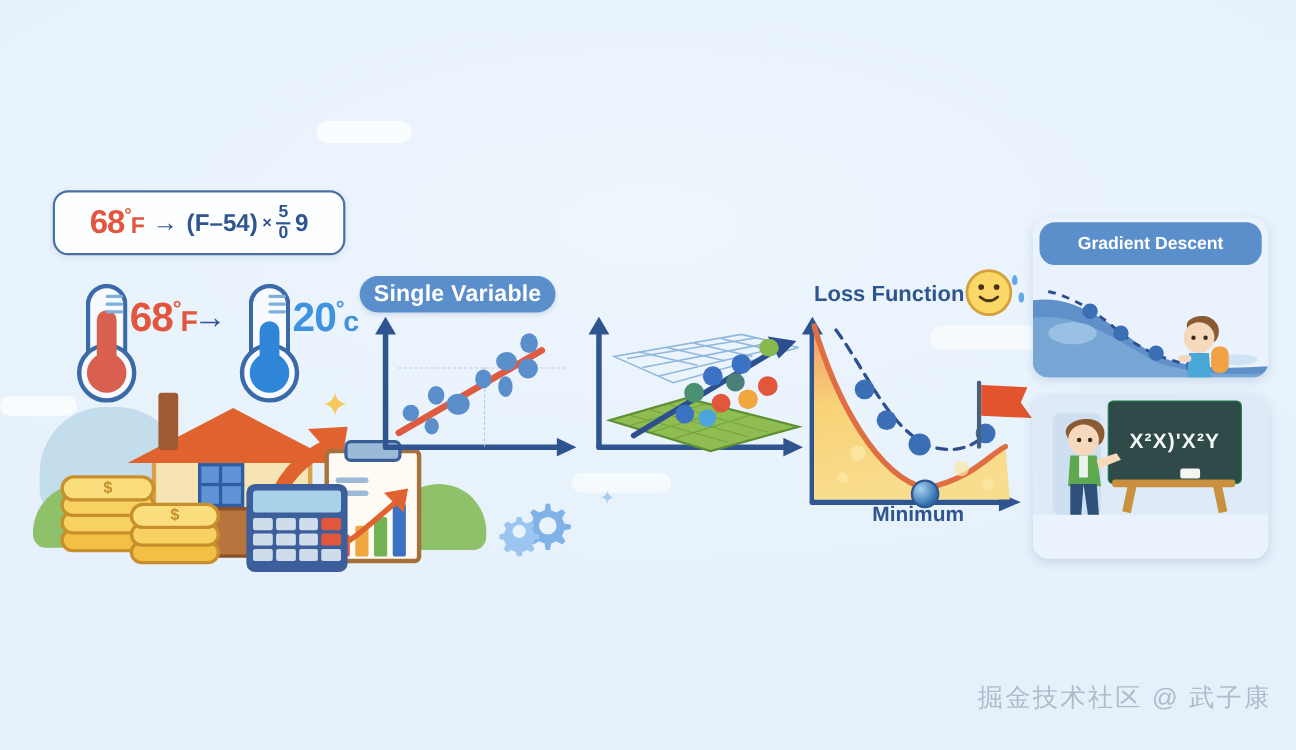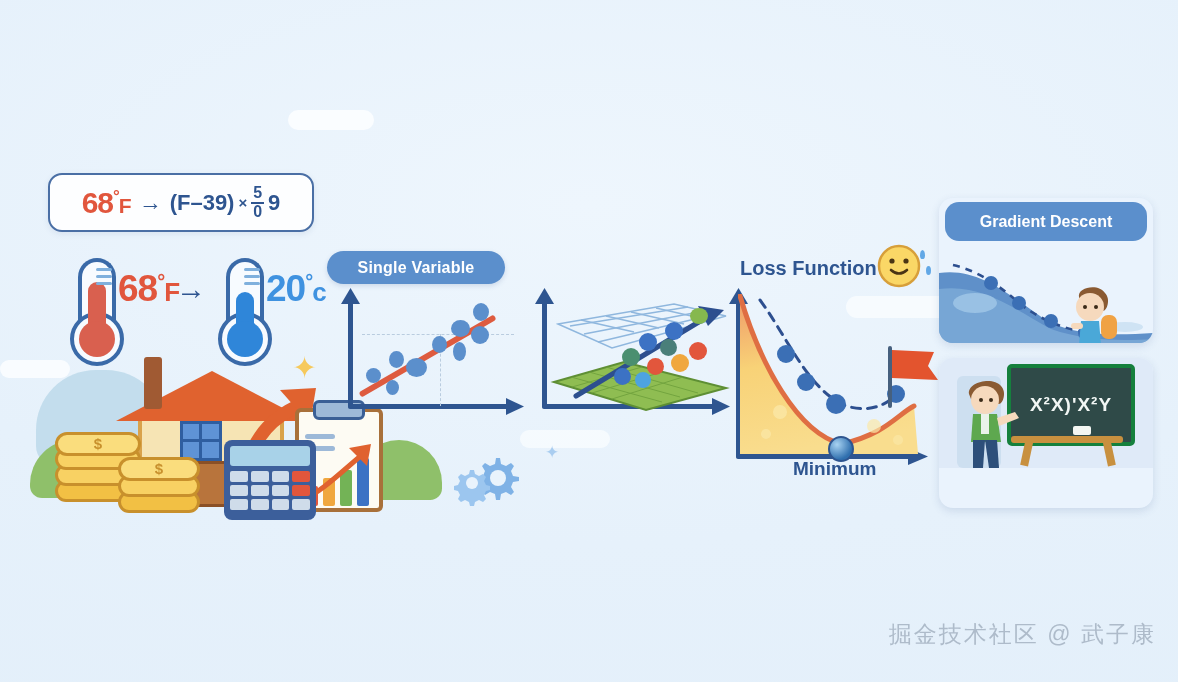--- a/index.html
+++ b/index.html
@@ -48,21 +48,21 @@
   .temp-label .deg{font-size:20px;vertical-align:super;}
   .temp-label .unit{font-size:26px;}
   .t-red{color:#e1563d;}
   .t-blue{color:#3f92e0;}
   .big-arrow{position:absolute;color:#2e5590;font-size:30px;font-weight:bold;}
 
   
   .pill{
     position:absolute;background:#5b8fcc;color:#ffffff;border-radius:20px;
     display:flex;align-items:center;justify-content:center;
-    font-size:16px;font-weight:600;letter-spacing:.2px;
+    font-size:21px;font-weight:600;letter-spacing:.2px;
     box-shadow:0 2px 5px rgba(60,95,150,.18);
   }
 
   
   .axis{position:absolute;background:#2e5590;border-radius:2px;}
 
   
   .dot{position:absolute;border-radius:50%;background:#5b8fcc;}
   .regline{position:absolute;height:6px;background:#de5b3f;border-radius:3px;transform-origin:left center;}
   .gridline{position:absolute;border-top:1.5px dashed #b9ccdf;}
@@ -77,21 +77,21 @@
     position:absolute;width:214px;border-radius:14px;overflow:hidden;
     background:#eaf3fd;box-shadow:0 3px 9px rgba(60,95,150,.16);
   }
   .card-head{
     height:39px;background:#5b8fcc;color:#fff;display:flex;align-items:center;justify-content:center;
     font-size:16px;font-weight:600;border-radius:14px;margin:4px 6px 0 6px;
   }
   .card-body{position:relative;height:100%;}
 
   
-  .board{position:absolute;background:#2f4a48;border:4px solid #15803d;border-radius:5px;
+  .board{position:absolute;background:#2f4a48;border:1px solid #15803d;border-radius:5px;
     display:flex;align-items:center;justify-content:center;color:#f2f7f5;font-size:19px;font-weight:bold;
     letter-spacing:1px;}
 
   
   .wm1{position:absolute;right:22px;bottom:32px;font-size:23px;color:#9aa8b8;opacity:.72;letter-spacing:2px;}
   .wm2{position:absolute;right:14px;bottom:6px;font-size:19px;color:#b9c4d0;opacity:.62;letter-spacing:1px;}
 
   .gear{position:absolute;color:#76aee4;}
   .sparkle{position:absolute;color:#f6c95c;}
 </style>
@@ -105,21 +105,21 @@
   <div class="cloud" style="left:846px;top:296px;width:120px;height:22px;opacity:.75;"></div>
   <div class="cloud" style="left:0px;top:360px;width:70px;height:18px;opacity:.9;"></div>
   <div class="cloud" style="left:520px;top:430px;width:90px;height:18px;opacity:.7;"></div>
 
   <div class="formula-box">
     <span class="f-temp">
       <span>68</span><span class="deg">°</span><span class="unit">F</span>
     </span>
     <span class="f-arrow">→</span>
     <span class="f-expr">
-      <span>(F–39)</span>
+      <span>(F–54)</span>
       <span style="font-size:15px;">×</span>
       <span class="frac">
         <span class="num">5</span>
         <span>0</span>
       </span>
       <span>9</span>
     </span>
   </div>
 
   <div class="thermo t-hot" style="left:66px;top:258px;">

